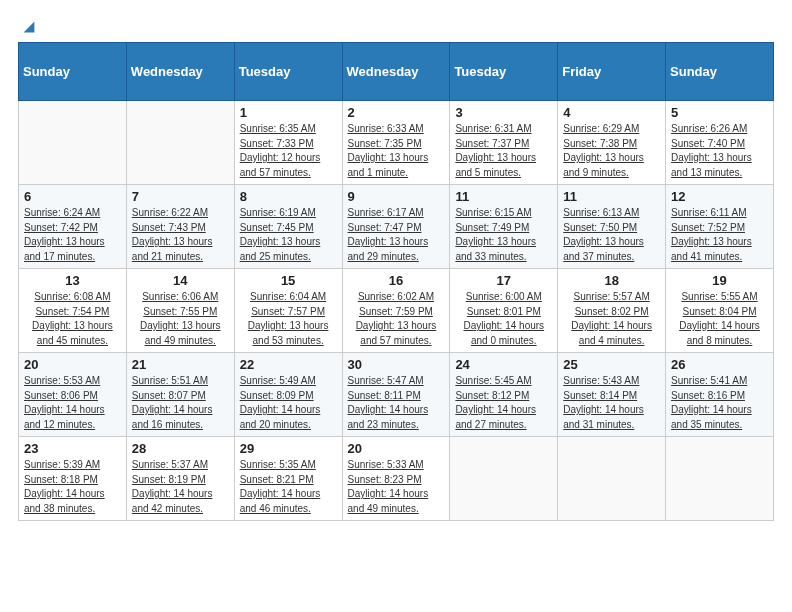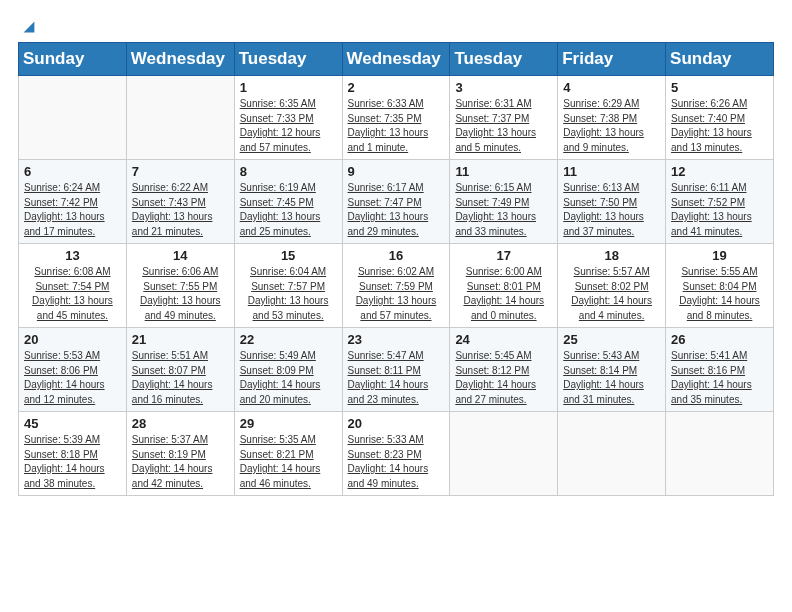--- a/index.html
+++ b/index.html
@@ -59,23 +59,23 @@
       font-weight: normal;
     }
     .calendar {
       width: 100%;
       border-collapse: collapse;
       border: 1px solid #ccc;
     }
     .calendar th {
       background: #2a7ab8;
       color: #fff;
-      font-size: 17px;
-      font-weight: bold;
-      padding: 6px 4px;
+      font-size: 13px;
+      font-weight: bold;
+      padding: 21px 4px;
       text-align: left;
       border: 1px solid #1a5a9a;
     }
     .calendar td {
       vertical-align: top;
       border: 1px solid #ccc;
       padding: 4px 5px;
       min-height: 80px;
       width: calc(100% / 7);
       font-size: 10.5px;
@@ -232,39 +232,39 @@
           </td>
           <td>
             <span class="day-num">21</span>
             <div class="day-info">Sunrise: 5:51 AM<br>Sunset: 8:07 PM<br>Daylight: 14 hours and 16 minutes.</div>
           </td>
           <td>
             <span class="day-num">22</span>
             <div class="day-info">Sunrise: 5:49 AM<br>Sunset: 8:09 PM<br>Daylight: 14 hours and 20 minutes.</div>
           </td>
           <td>
-            <span class="day-num">23</span>
+            <span class="day-num">30</span>
             <div class="day-info">Sunrise: 5:47 AM<br>Sunset: 8:11 PM<br>Daylight: 14 hours and 23 minutes.</div>
           </td>
           <td>
             <span class="day-num">24</span>
             <div class="day-info">Sunrise: 5:45 AM<br>Sunset: 8:12 PM<br>Daylight: 14 hours and 27 minutes.</div>
           </td>
           <td>
             <span class="day-num">25</span>
             <div class="day-info">Sunrise: 5:43 AM<br>Sunset: 8:14 PM<br>Daylight: 14 hours and 31 minutes.</div>
           </td>
           <td>
             <span class="day-num">26</span>
             <div class="day-info">Sunrise: 5:41 AM<br>Sunset: 8:16 PM<br>Daylight: 14 hours and 35 minutes.</div>
           </td>
         </tr>
         <tr style="background: rgb(255, 255, 255);">
           <td>
-            <span class="day-num">45</span>
+            <span class="day-num">23</span>
             <div class="day-info">Sunrise: 5:39 AM<br>Sunset: 8:18 PM<br>Daylight: 14 hours and 38 minutes.</div>
           </td>
           <td>
             <span class="day-num">28</span>
             <div class="day-info">Sunrise: 5:37 AM<br>Sunset: 8:19 PM<br>Daylight: 14 hours and 42 minutes.</div>
           </td>
           <td>
             <span class="day-num">29</span>
             <div class="day-info">Sunrise: 5:35 AM<br>Sunset: 8:21 PM<br>Daylight: 14 hours and 46 minutes.</div>
           </td>

